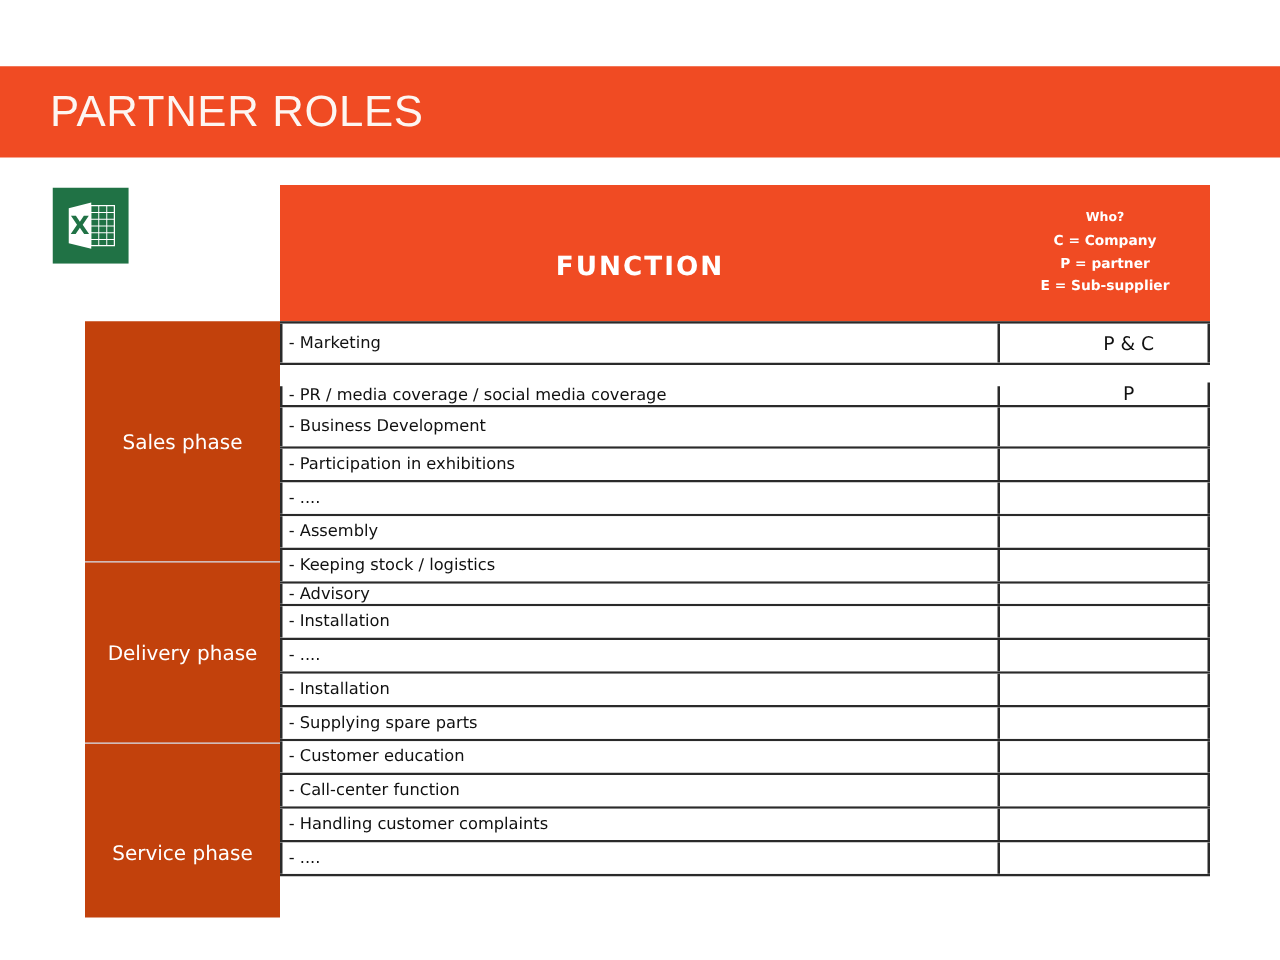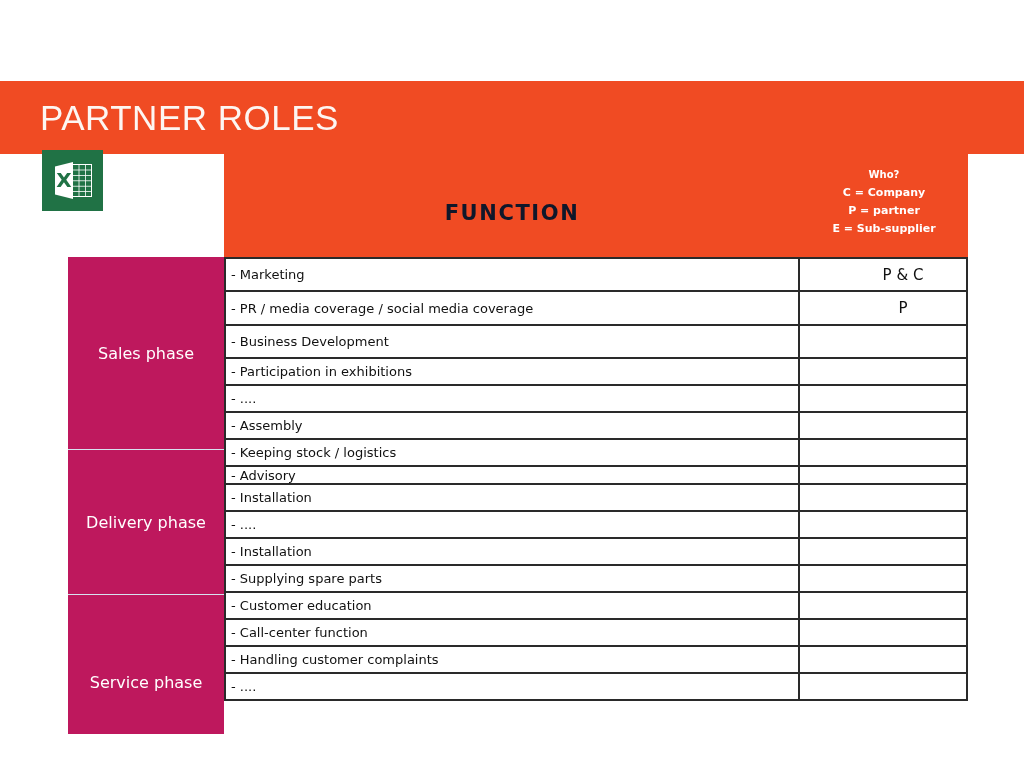--- a/index.html
+++ b/index.html
@@ -17,21 +17,20 @@
 
   
   #title-bar {
     position: absolute;
     left: 0;
     top: 53px;
     width: 1024px;
     height: 73px;
     background: #F04B23;
     box-sizing: border-box;
-    margin-top: 28px;
   }
   #title-text {
     position: absolute;
     left: 40px;
     top: 50%;
     transform: translateY(-50%);
     color: #FDF6F2;
     font-family: "Liberation Sans", sans-serif;
     font-size: 35px;
     font-weight: 400;
@@ -68,21 +67,21 @@
   }
   #function-title {
     position: absolute;
     left: 0;
     top: 0;
     width: 576px;   
     height: 129px;
     display: flex;
     align-items: center;
     justify-content: center;
-    color: #0f172a;
+    color: #ffffff;
     font-family: "DejaVu Sans", sans-serif;
     font-weight: bold;
     font-size: 21px;
     letter-spacing: 1.6px;
   }
   #who-legend {
     position: absolute;
     left: 576px;
     top: 0;
     width: 168px;
@@ -106,21 +105,21 @@
     font-size: 11px;
   }
 
   
   #phase-col {
     position: absolute;
     left: 0;
     top: 109px;      
     width: 156px;
     height: 477px;   
-    background: #be185d;
+    background: #c2410c;
   }
   .phase-cell {
     position: absolute;
     left: 0;
     width: 156px;
     box-sizing: border-box;
     display: flex;
     align-items: center;
     justify-content: center;
     color: #FFFFFF;
@@ -228,21 +227,21 @@
     <div class="phase-cell" id="phase-0" style="top: 0px; height: 193px;">Sales phase</div>
     <div class="phase-cell" id="phase-1" style="top: 193px; height: 145px;">Delivery phase</div>
     <div class="phase-cell last" id="phase-2" style="top: 338px; height: 174px;">Service phase</div>
   </div>
 
   <div id="rows-col">
       <div class="data-row" style="height: 33px;">
         <div class="func-cell">- Marketing</div>
         <div class="who-cell">P &amp; C</div>
       </div>
-      <div class="data-row" style="height: 34px;">
+      <div class="data-row" style="height: 34px; align-items: flex-end;">
         <div class="func-cell">- PR / media coverage / social media coverage</div>
         <div class="who-cell">P</div>
       </div>
       <div class="data-row" style="height: 33px;">
         <div class="func-cell">- Business Development</div>
         <div class="who-cell"></div>
       </div>
       <div class="data-row" style="height: 27px;">
         <div class="func-cell">- Participation in exhibitions</div>
         <div class="who-cell"></div>

